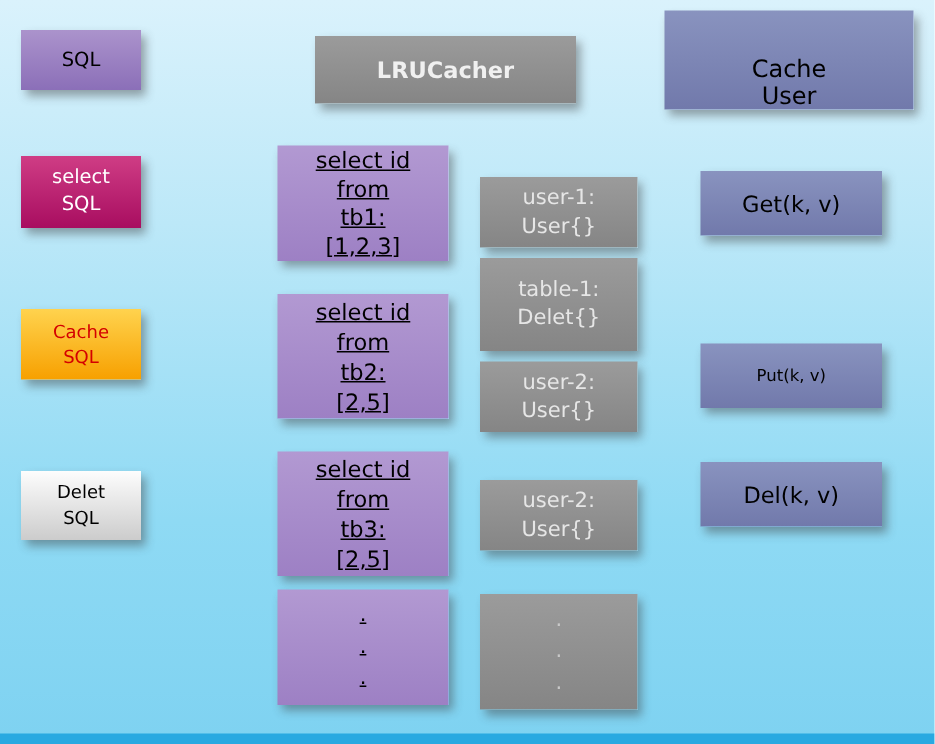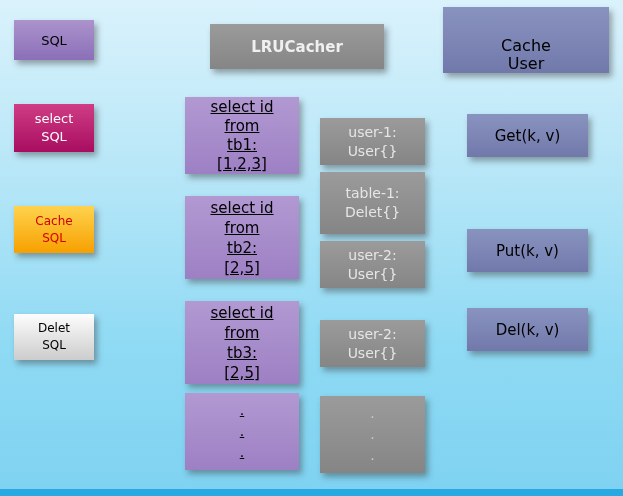--- a/index.html
+++ b/index.html
@@ -112,21 +112,21 @@
   <div class="box c-gray dots" style="left:320px;top:396px;width:105px;height:77px;font-size:14px;line-height:21px;color:#c9c9c9;">
     <span>.</span>
     <span>.</span>
     <span>.</span>
   </div>
 
   <div class="box c-blue" style="left:467px;top:114px;width:121px;height:43px;font-size:15px;">
     <span>Get(k, v)</span>
   </div>
 
-  <div class="box c-blue" style="left:467px;top:229px;width:121px;height:43px;font-size:15px;align-items:center;">
+  <div class="box c-blue" style="left:467px;top:229px;width:121px;height:43px;font-size:11px;align-items:center;">
     <span>Put(k, v)</span>
   </div>
 
   <div class="box c-blue" style="left:467px;top:308px;width:121px;height:43px;font-size:15px;">
     <span>Del(k, v)</span>
   </div>
 
   <div class="bottom-strip"></div>
 
 </div>

